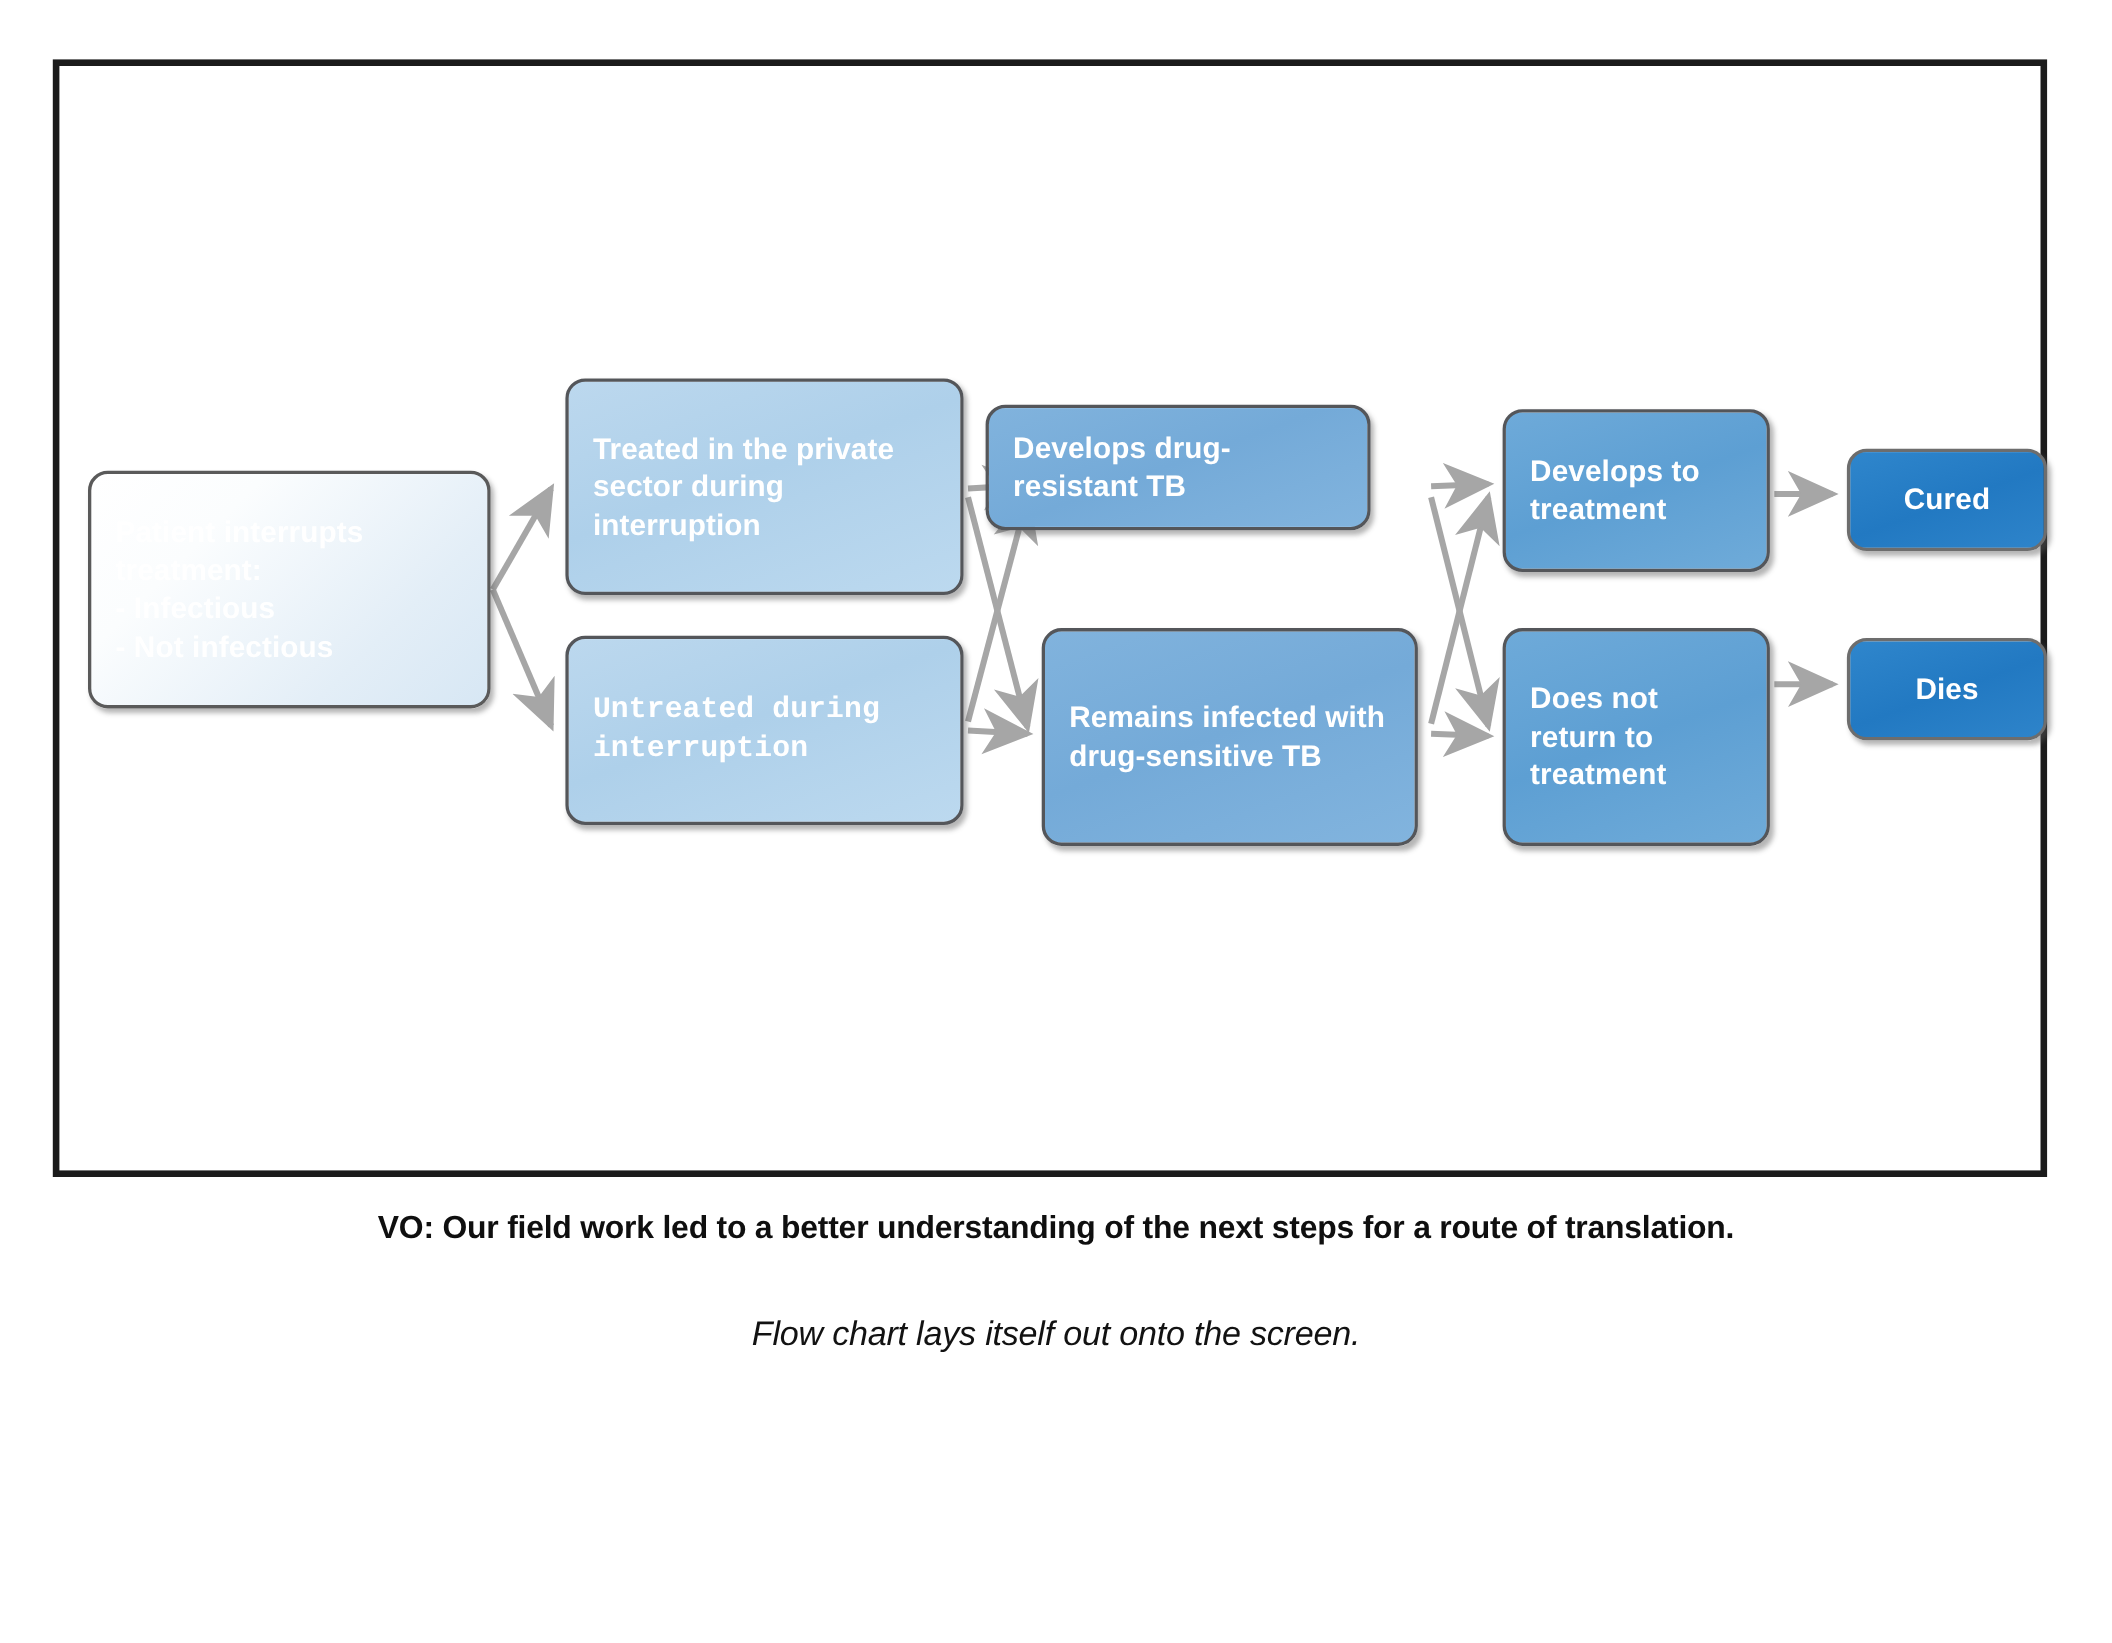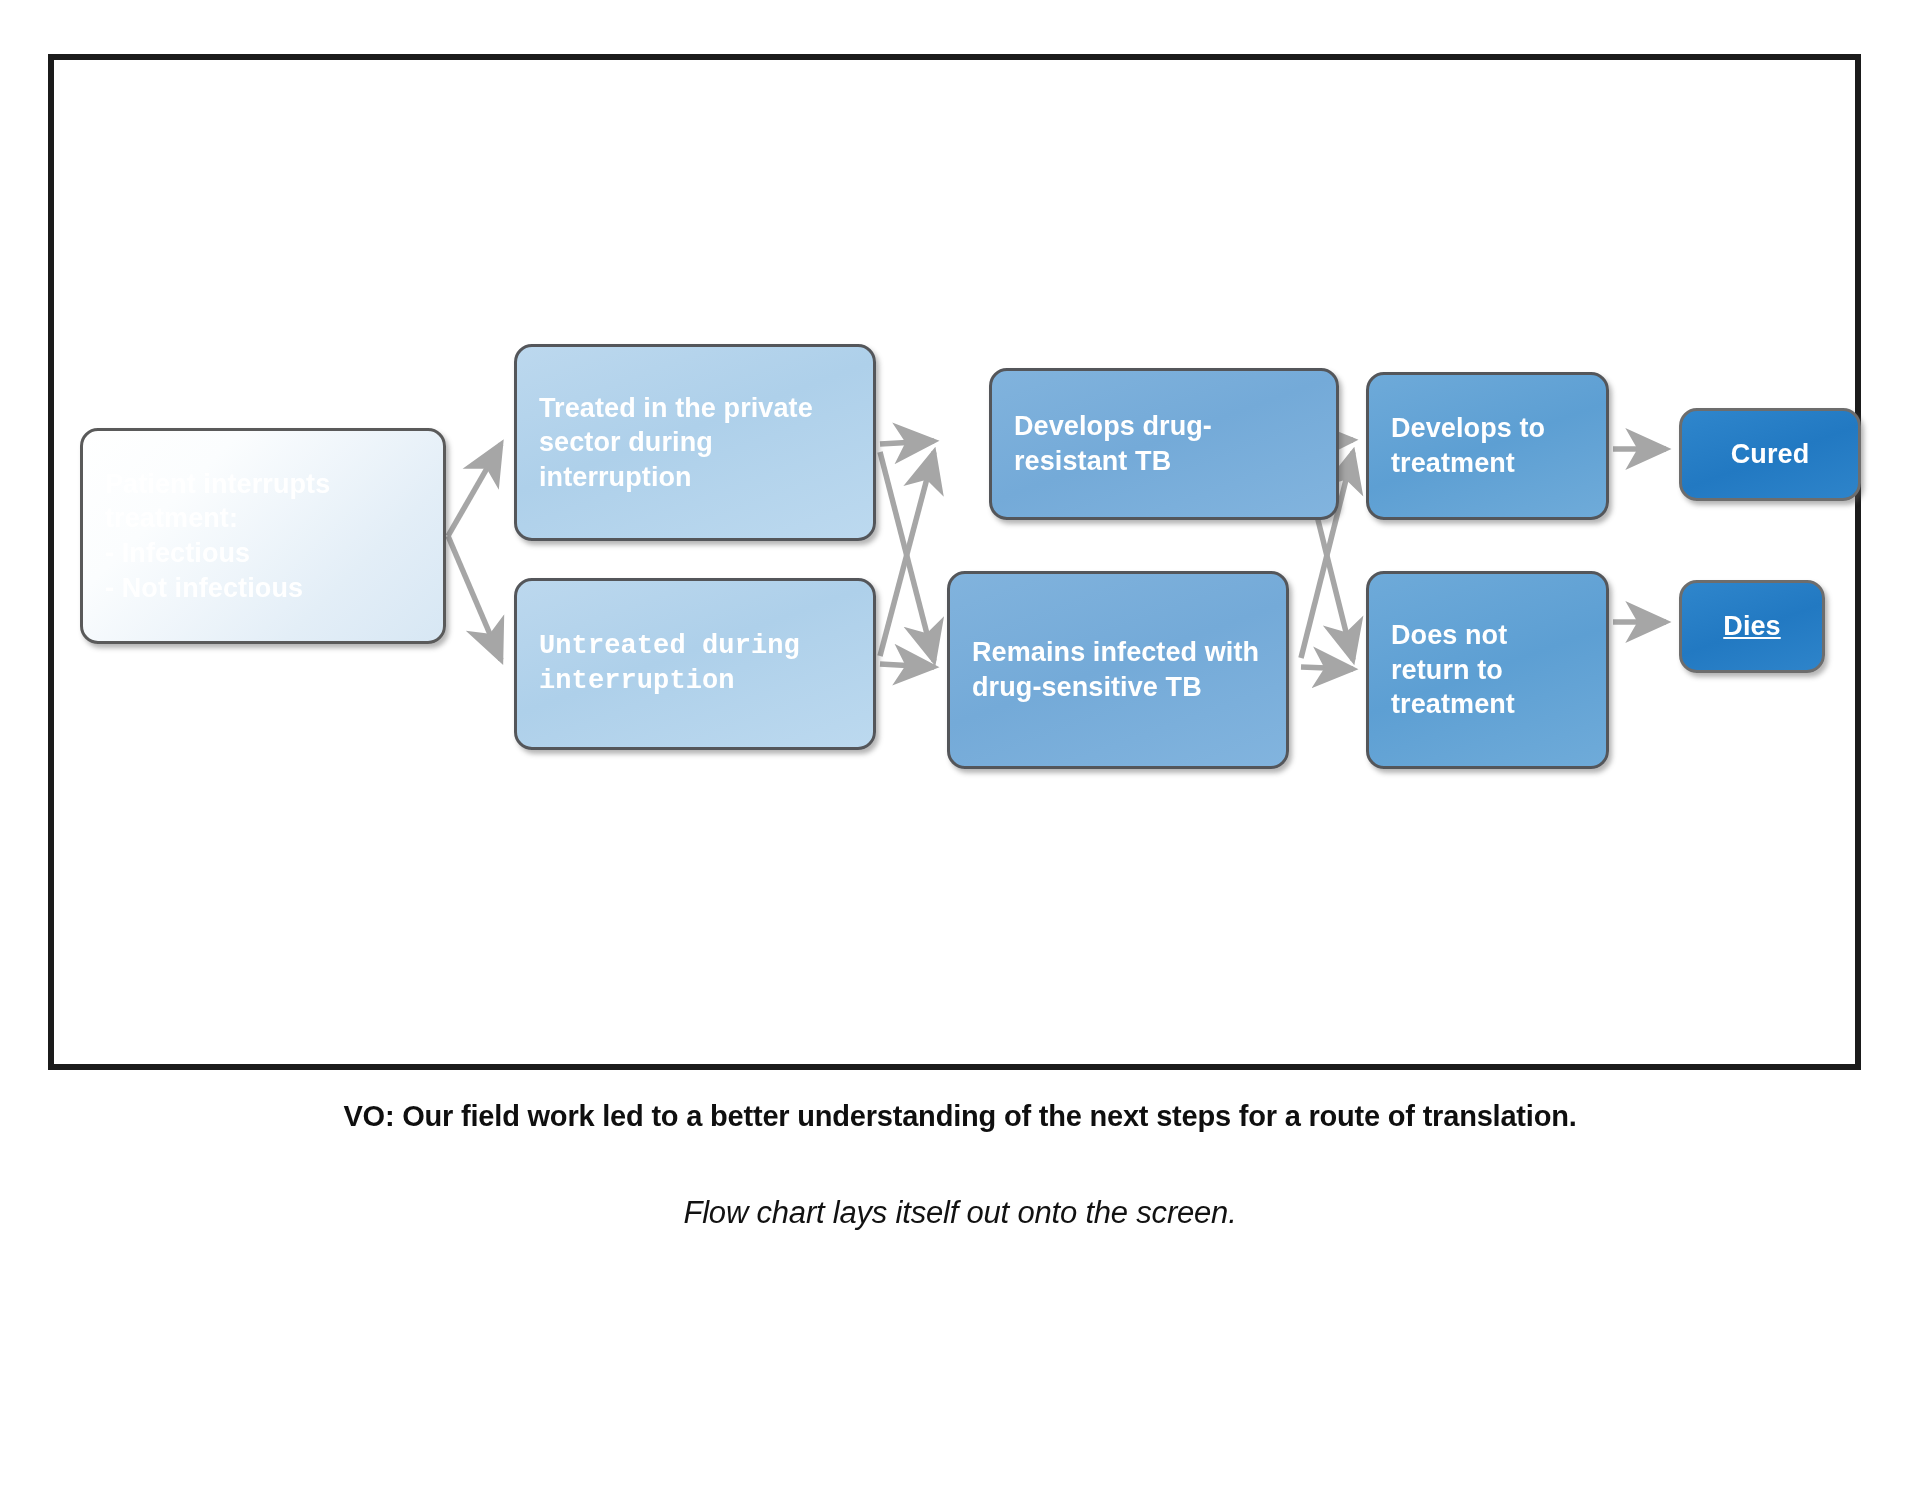--- a/index.html
+++ b/index.html
@@ -88,26 +88,26 @@
   
   .tone-4 {
     background: linear-gradient(160deg, #2f86cc 0%, #2279c2 52%, #2e84ca 100%);
     border-color: #6d6d6d;
   }
 
   
   #node-patient-interrupts { left: 26px;  top: 368px; width: 366px; height: 216px; }
   #node-treated-private    { left: 460px; top: 284px; width: 362px; height: 197px; }
   #node-untreated          { left: 460px; top: 518px; width: 362px; height: 172px; font-family: Liberation Mono, monospace; }
-  #node-drug-resistant     { left: 935px; top: 308px; width: 350px; height: 152px; }
+  #node-drug-resistant     { left: 842px; top: 308px; width: 350px; height: 114px; }
   #node-drug-sensitive     { left: 893px; top: 511px; width: 342px; height: 198px; }
   #node-returns            { left: 1312px; top: 312px; width: 243px; height: 148px; }
   #node-no-return          { left: 1312px; top: 511px; width: 243px; height: 198px; }
   #node-cured             { left: 1625px; top: 348px; width: 182px; height: 93px; justify-content: center; }
-  #node-dies              { left: 1625px; top: 520px; width: 146px; height: 93px; justify-content: center; text-decoration: underline; }
+  #node-dies              { left: 1625px; top: 520px; width: 182px; height: 93px; justify-content: center; }
 
   #node-cured .node-text, #node-dies .node-text { text-align: center; }
 
   
   #caption-block {
     position: absolute;
     left: 0;
     top: 1090px;
     width: 1920px;
     text-align: center;

